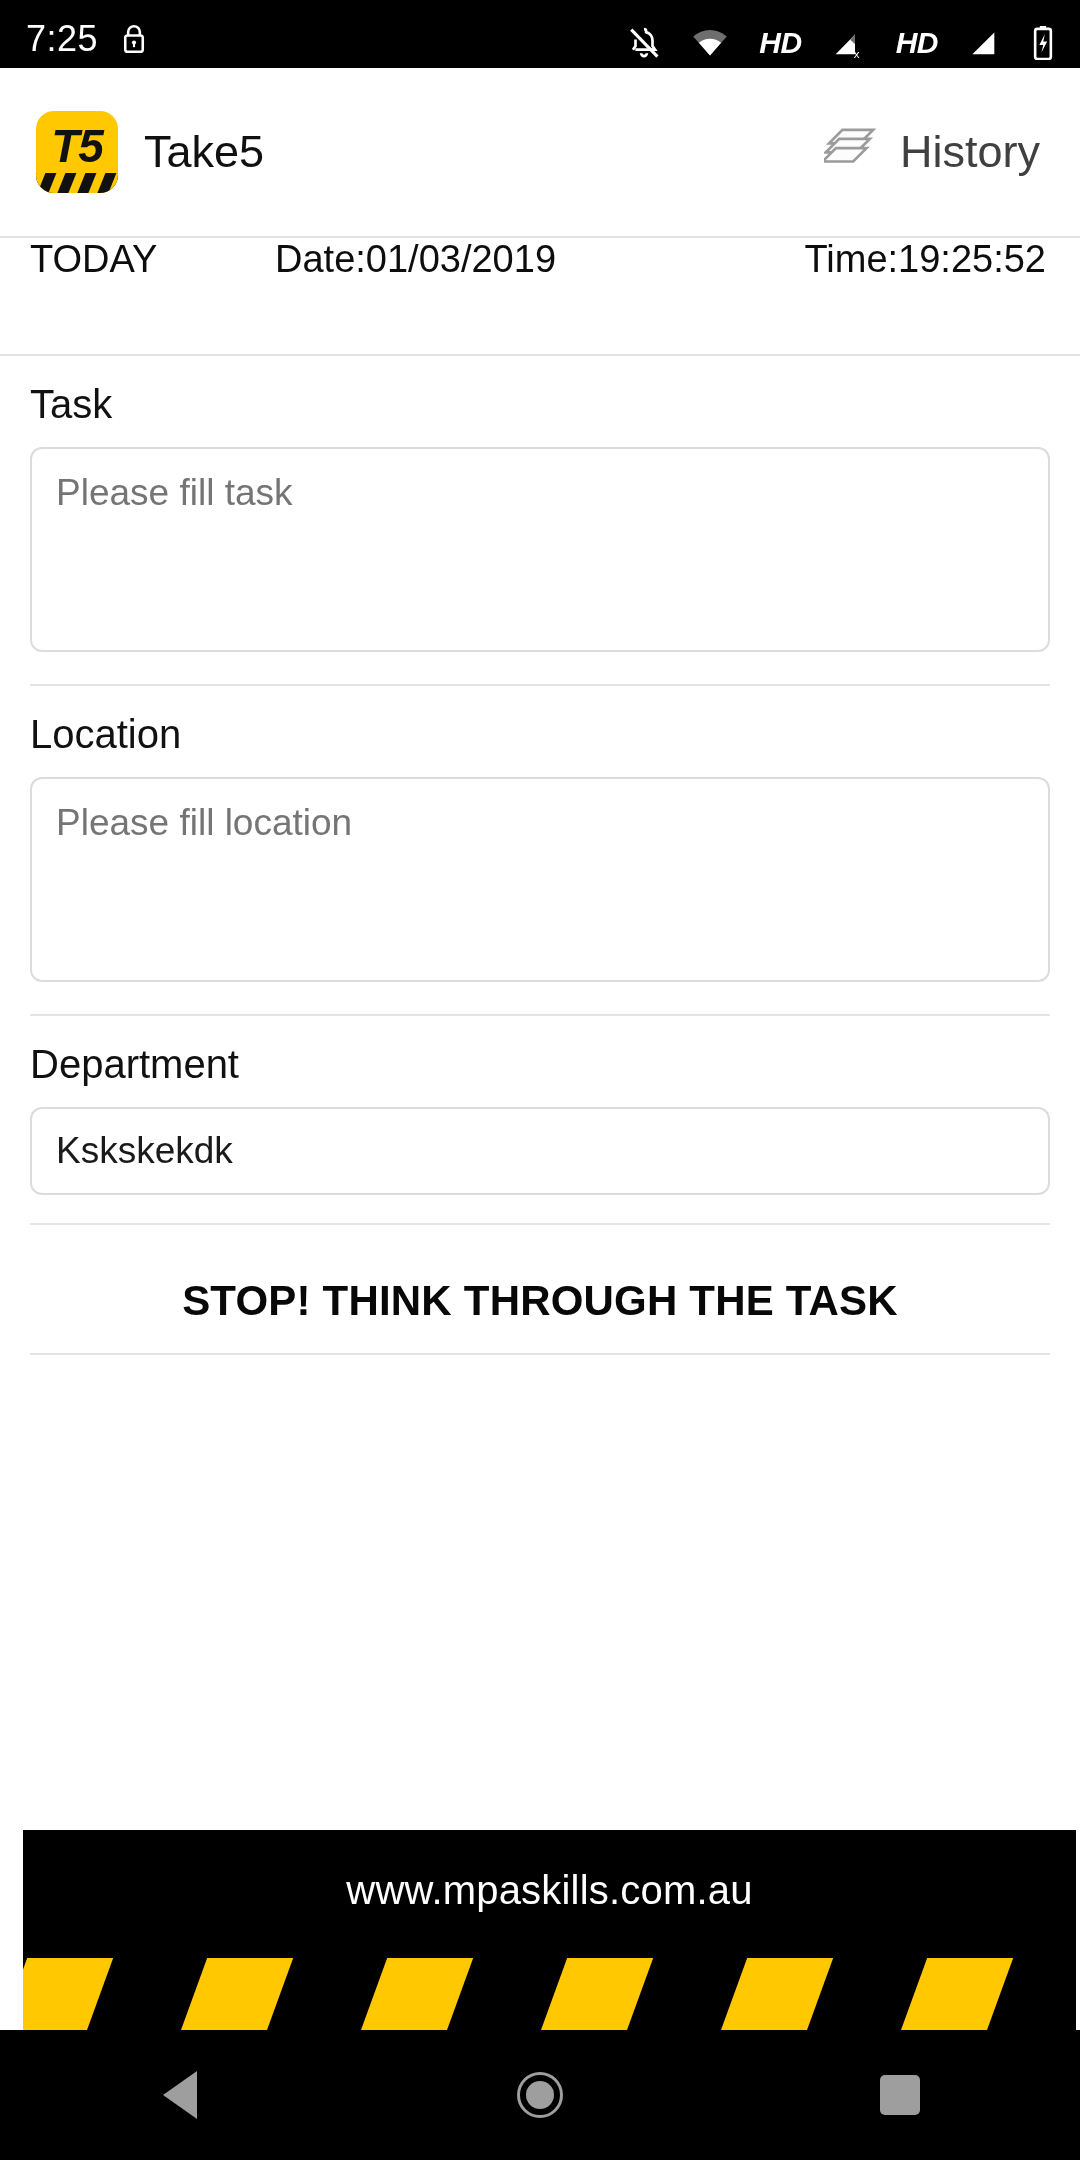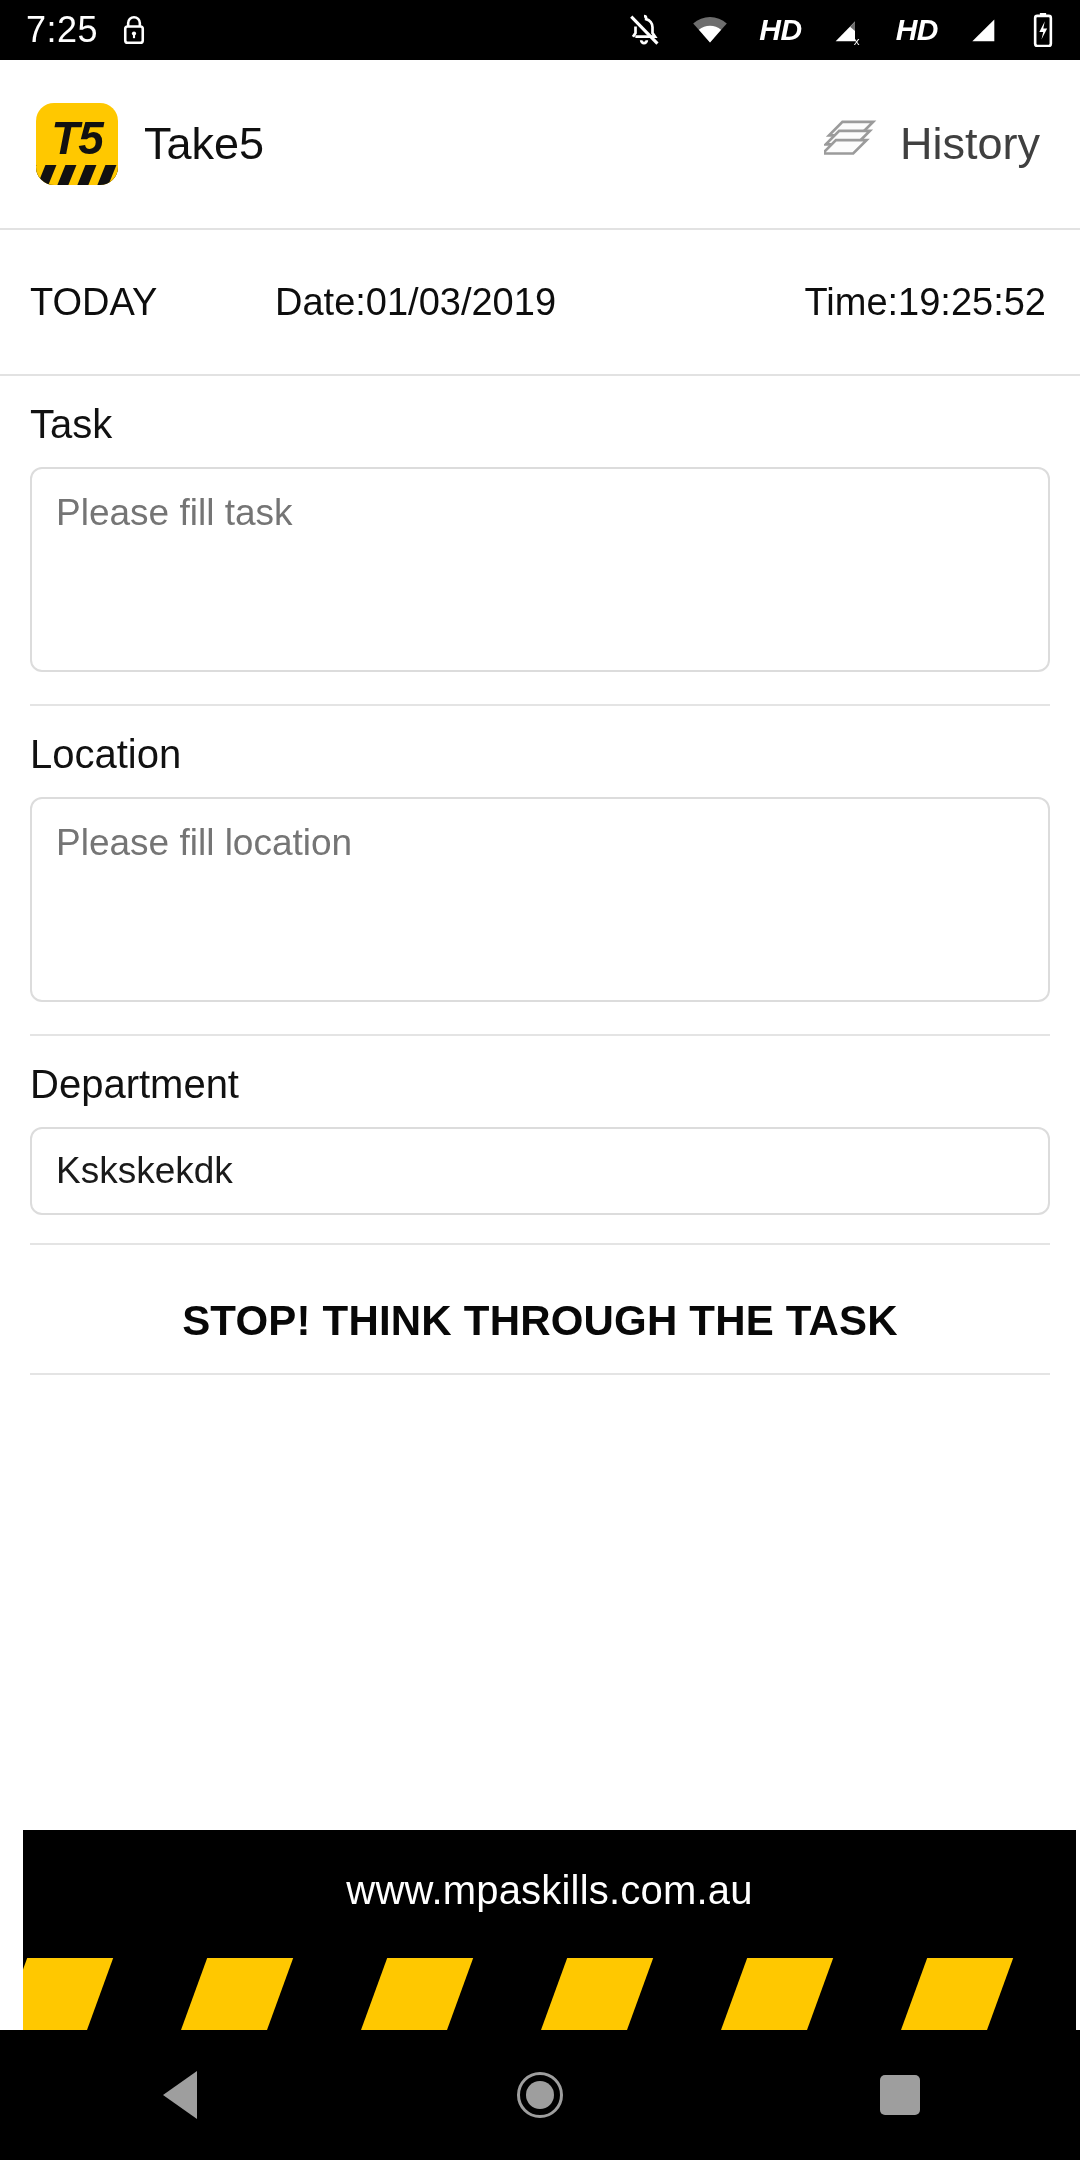--- a/index.html
+++ b/index.html
@@ -6,21 +6,21 @@
   html,body { width:1080px; height:2160px; }
   body {
     font-family:"Liberation Sans", sans-serif;
     background:#ffffff;
     overflow:hidden;
     position:relative;
   }
 
   
   .status-bar{
-    height:60px; background:#000; display:flex; align-items:center;
+    height:68px; background:#000; display:flex; align-items:flex-end;
     padding:8px 26px; color:#fff;
   }
   .status-time{ font-size:36px; font-weight:400; letter-spacing:.5px; }
   .status-left{ display:flex; align-items:center; gap:22px; }
   .status-right{ margin-left:auto; display:flex; align-items:center; gap:31px; }
   .sb-ico{ display:block; }
   .hd-text{ font-size:30px; font-style:italic; font-weight:700; letter-spacing:-0.5px; }
 
   
   .app-header{
@@ -47,21 +47,21 @@
   }
   .brand-name{ font-size:45px; color:#101010; font-weight:400;text-align:center; }
   .history-btn{
     margin-left:auto; display:flex; align-items:center; gap:18px;
     padding:6px 4px;
   }
   .history-label{ font-size:45px; color:#404040; }
 
   
   .date-row{
-    height:146px; display:flex; align-items:center;
+    height:118px; display:flex; 
     border-bottom:2px solid #e2e2e2; padding:0 30px;
   }
   .date-row span{ font-size:38px; color:#0d0d0d; }
   .dr-today{ flex:0 0 245px; }
   .dr-date{ flex:0 0 400px; }
   .dr-time{ flex:1; text-align:right; padding-right:4px; }
 
   
   .content{ padding:0; }
   .field-block{ padding:26px 30px 0 30px; }

